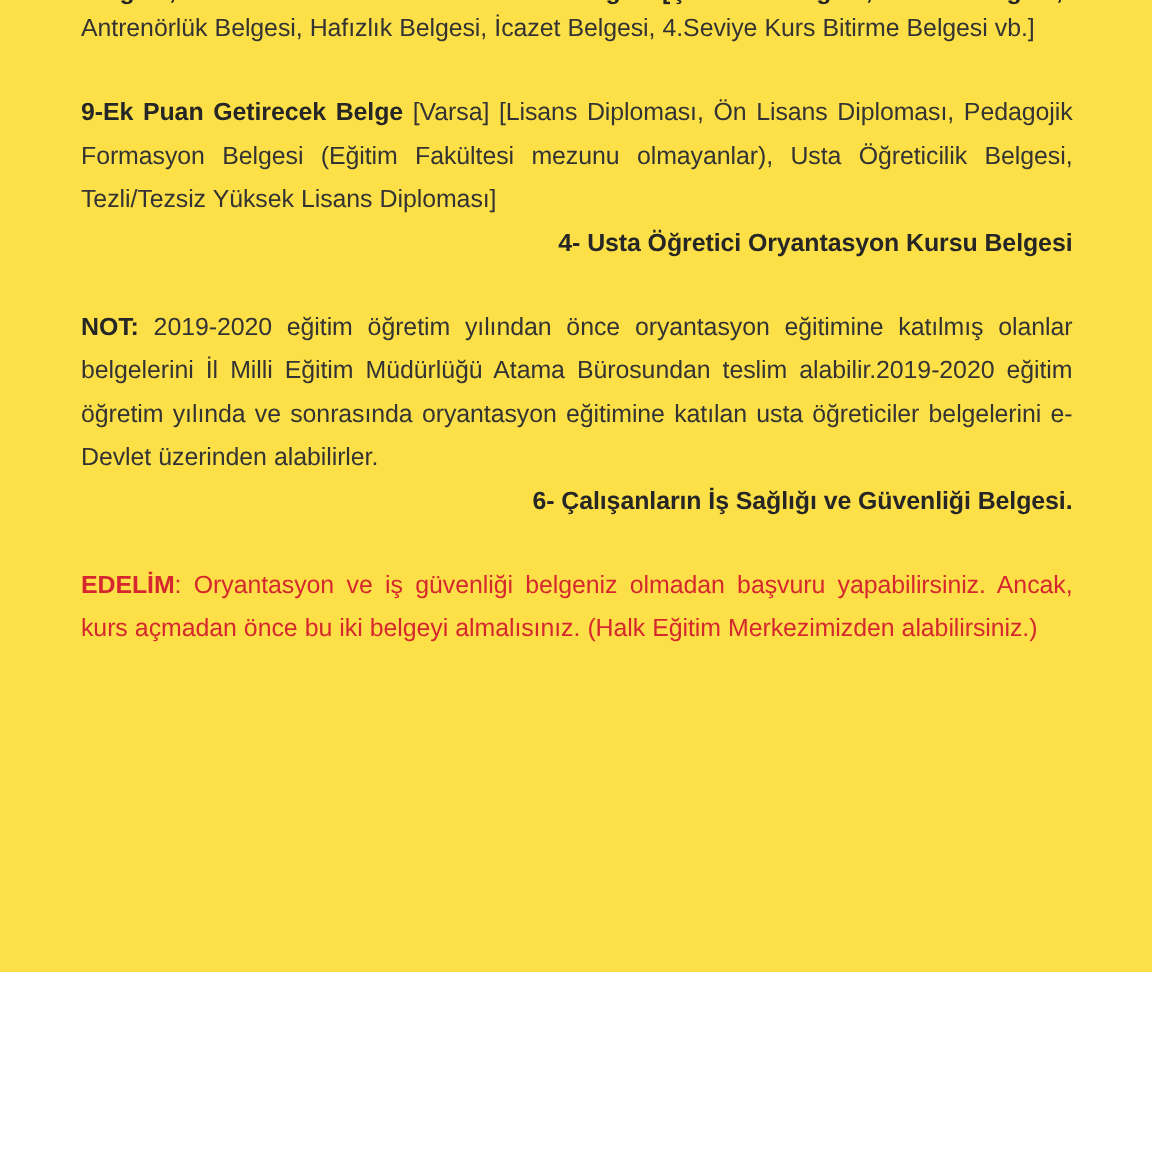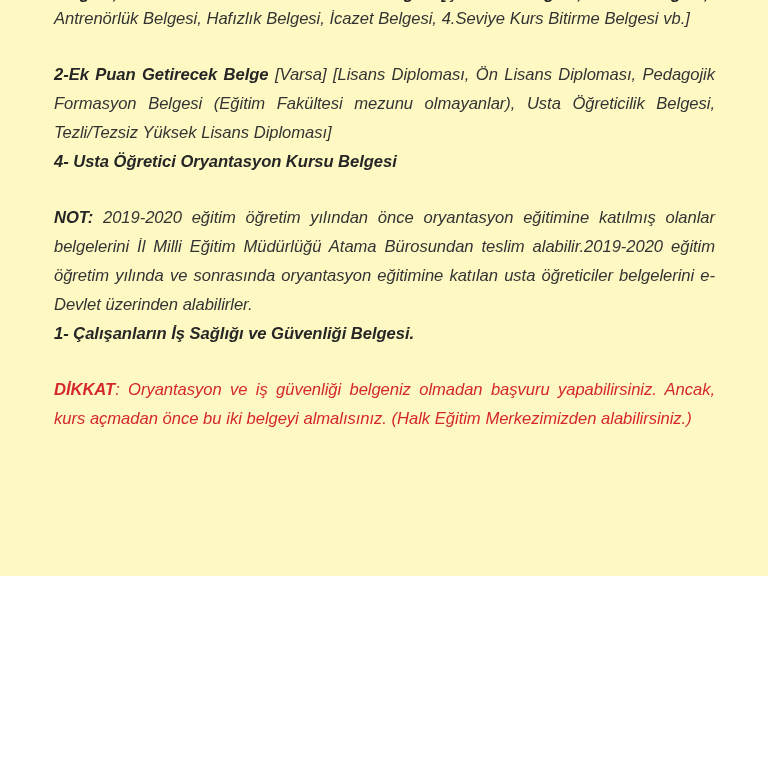--- a/index.html
+++ b/index.html
@@ -11,24 +11,23 @@
     width: 768px;
     height: 768px;
     overflow: hidden;
     font-family: "Liberation Sans", sans-serif;
     color: #333333;
   }
 
   .page {
     position: relative;
     width: 768px;
-    height: 576px;
-    background: #fef9c3;
+    height: 648px;
+    background: #fde047;
     box-sizing: border-box;
-    font-style: italic;
   }
 
   
   .col {
     position: absolute;
     left: 54px;
     width: 661px;
     top: 0;
   }
 
@@ -52,21 +51,21 @@
   .b {
     font-weight: bold;
     color: #262626;
   }
 
   .heading {
     font-size: 16.6px;
     line-height: 29px;
     font-weight: bold;
     color: #262626;
-    text-align: left;
+    text-align: right;
     margin: 0;
     letter-spacing: -0.05px;
   }
 
   .red {
     color: #D5282E;
   }
 
   .para.red-para {
     color: #D5282E;
@@ -107,34 +106,34 @@
     <p class="para b">Belgesi, Antrenörlük ve Hakemlik Kurum Belgesi [Şoförlük Belgesi, Ustalık Belgesi,</p>
   </div>
 
   <div class="col" style="top: 4px;">
 
     <p class="para">
       <span>Antrenörlük Belgesi, Hafızlık Belgesi, İcazet Belgesi, 4.Seviye Kurs Bitirme Belgesi vb.]</span>
     </p>
 
     <p class="para gap">
-      <span class="b">2-Ek Puan Getirecek Belge</span><span> [Varsa] [Lisans Diploması, Ön Lisans Diploması, Pedagojik Formasyon Belgesi (Eğitim Fakültesi mezunu olmayanlar), Usta Öğreticilik Belgesi, Tezli/Tezsiz Yüksek Lisans Diploması]</span>
+      <span class="b">9-Ek Puan Getirecek Belge</span><span> [Varsa] [Lisans Diploması, Ön Lisans Diploması, Pedagojik Formasyon Belgesi (Eğitim Fakültesi mezunu olmayanlar), Usta Öğreticilik Belgesi, Tezli/Tezsiz Yüksek Lisans Diploması]</span>
     </p>
 
 
     <p class="heading gap">4- Usta Öğretici Oryantasyon Kursu Belgesi</p>
 
     <p class="para gap">
       <span class="b">NOT:</span><span> 2019-2020 eğitim öğretim yılından önce oryantasyon eğitimine katılmış olanlar belgelerini İl Milli Eğitim Müdürlüğü Atama Bürosundan teslim alabilir.2019-2020 eğitim öğretim yılında ve sonrasında oryantasyon eğitimine katılan usta öğreticiler belgelerini e-Devlet üzerinden alabilirler.</span>
     </p>
 
-    <p class="heading tight">1- Çalışanların İş Sağlığı ve Güvenliği Belgesi.</p>
+    <p class="heading tight">6- Çalışanların İş Sağlığı ve Güvenliği Belgesi.</p>
 
 
     <p class="para red-para gap">
-      <span class="b red">DİKKAT</span><span>: Oryantasyon ve iş güvenliği belgeniz olmadan başvuru yapabilirsiniz. Ancak, kurs açmadan önce bu iki belgeyi almalısınız. (Halk Eğitim Merkezimizden alabilirsiniz.)</span>
+      <span class="b red">EDELİM</span><span>: Oryantasyon ve iş güvenliği belgeniz olmadan başvuru yapabilirsiniz. Ancak, kurs açmadan önce bu iki belgeyi almalısınız. (Halk Eğitim Merkezimizden alabilirsiniz.)</span>
     </p>
 
   </div>
 
   <div class="footer">DİKKAT EDELİM!</div>
 
 </div>
 
 </body></html>

